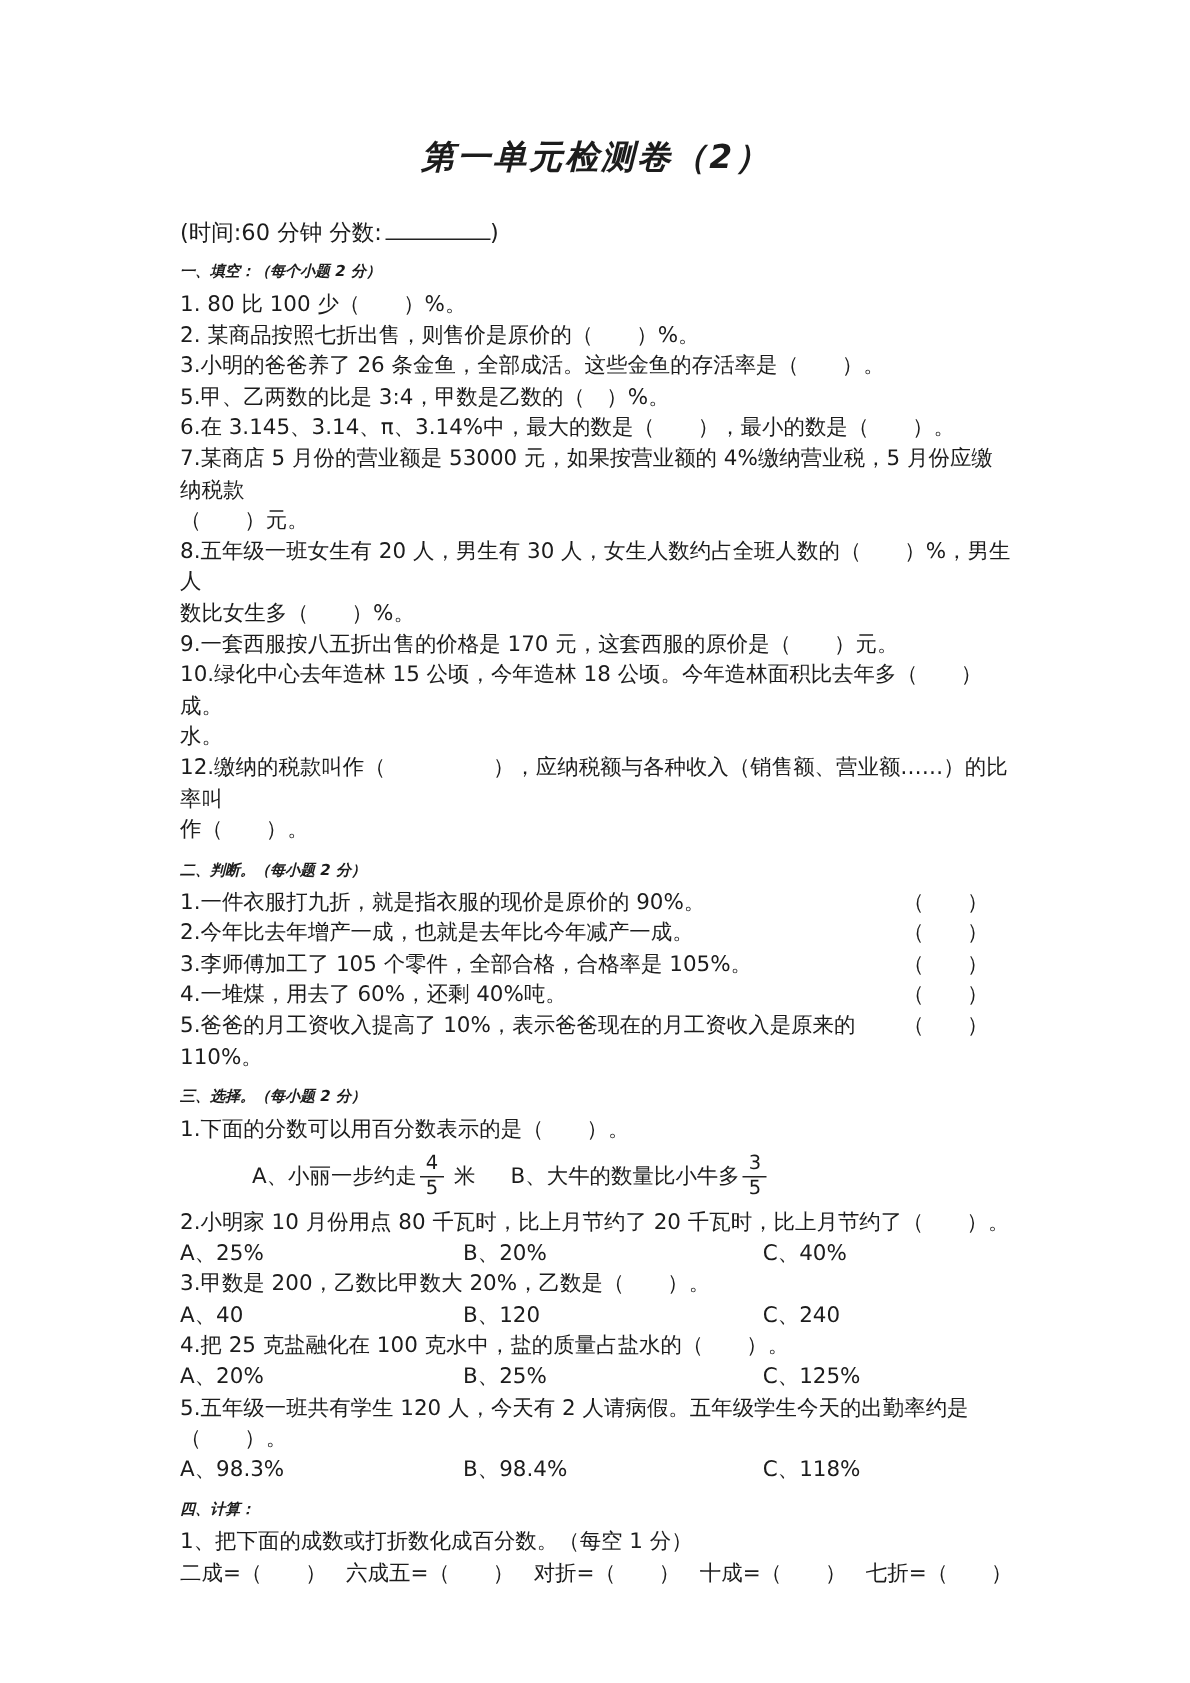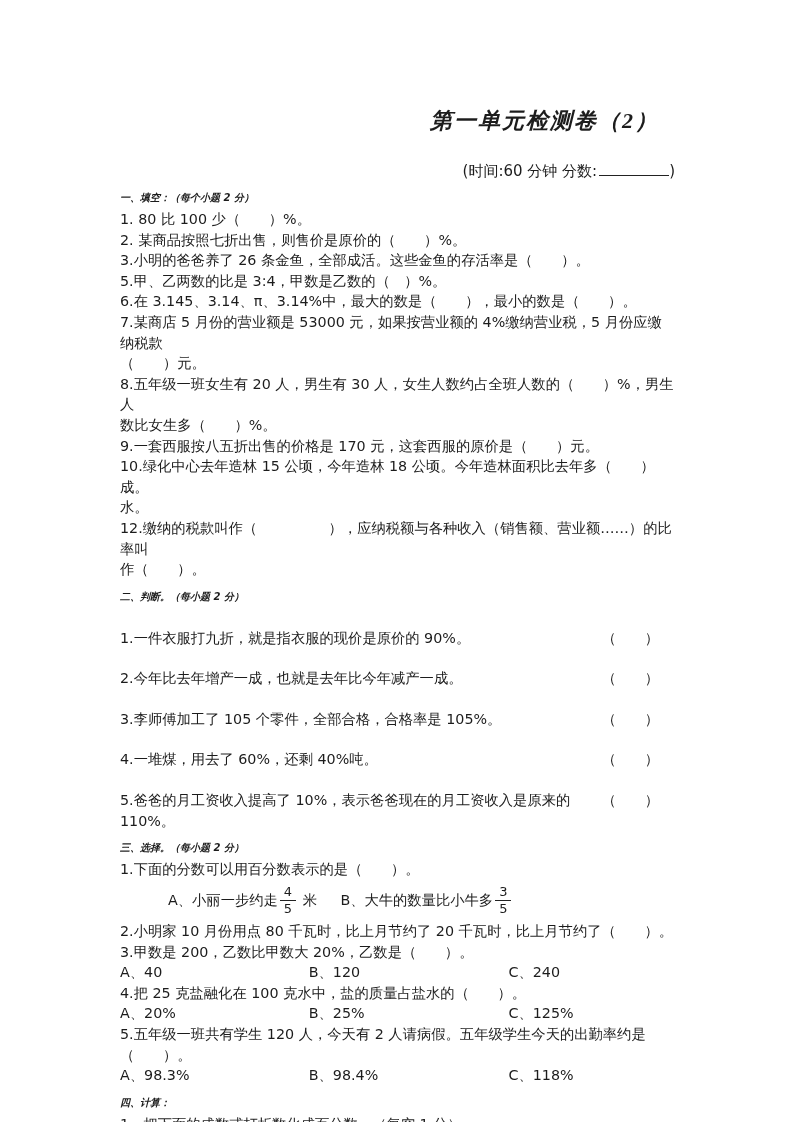--- a/index.html
+++ b/index.html
@@ -9,31 +9,29 @@
     color: #1c1c1c;
     font-family: "DejaVu Sans", "Liberation Sans", sans-serif;
     overflow: hidden;
   }
   .content {
     box-sizing: border-box;
     width: 793px;
     padding: 90px 118px 0 120px;
   }
   .title {
-    margin: 16px;
-    text-align: right;
+    margin: 0;
+    text-align: center;
     font-size: 22px;
     font-weight: 700;
     letter-spacing: 2px;
     font-style: italic;
-    font-family: Liberation Serif, serif;
   }
   .meta {
     margin-top: 26px;
-    text-align: right;
     font-size: 15px;
   }
   .score-blank {
     display: inline-block;
     width: 70px;
     height: 13px;
     border-bottom: 1.5px solid #222;
     margin-left: 2px;
   }
   .sec-heading {
@@ -46,21 +44,20 @@
   .line {
     font-size: 14.3px;
     line-height: 20.6px;
   }
   .judge-row {
     display: flex;
     justify-content: space-between;
     font-size: 14.3px;
     line-height: 20.6px;
     padding-right: 16px;
-    margin-top: 20px;
   }
   .judge-row .answer { white-space: nowrap; margin-left: 8px; }
   .opts {
     display: grid;
     grid-template-columns: 34% 36% 30%;
     font-size: 14.3px;
     line-height: 20.6px;
   }
   .opts.frac-row {
     align-items: center;
@@ -135,20 +132,25 @@
 
   <div class="sec-heading">三、选择。（每小题 2 分）</div>
 
   <div class="line">1.下面的分数可以用百分数表示的是（　　）。</div>
   <div class="opts frac-row">
     <span><span>A、小丽一步约走</span><span class="frac"><span class="num">4</span><span class="den">5</span></span><span> 米</span></span>
     <span><span>B、大牛的数量比小牛多</span><span class="frac"><span class="num">3</span><span class="den">5</span></span><span></span></span>
   </div>
 
   <div class="line">2.小明家 10 月份用点 80 千瓦时，比上月节约了 20 千瓦时，比上月节约了（　　）。</div>
+  <div class="opts">
+    <span>A、25%</span>
+    <span>B、20%</span>
+    <span>C、40%</span>
+  </div>
 
   <div class="line">3.甲数是 200，乙数比甲数大 20%，乙数是（　　）。</div>
   <div class="opts">
     <span>A、40</span>
     <span>B、120</span>
     <span>C、240</span>
   </div>
 
   <div class="line">4.把 25 克盐融化在 100 克水中，盐的质量占盐水的（　　）。</div>
   <div class="opts">

